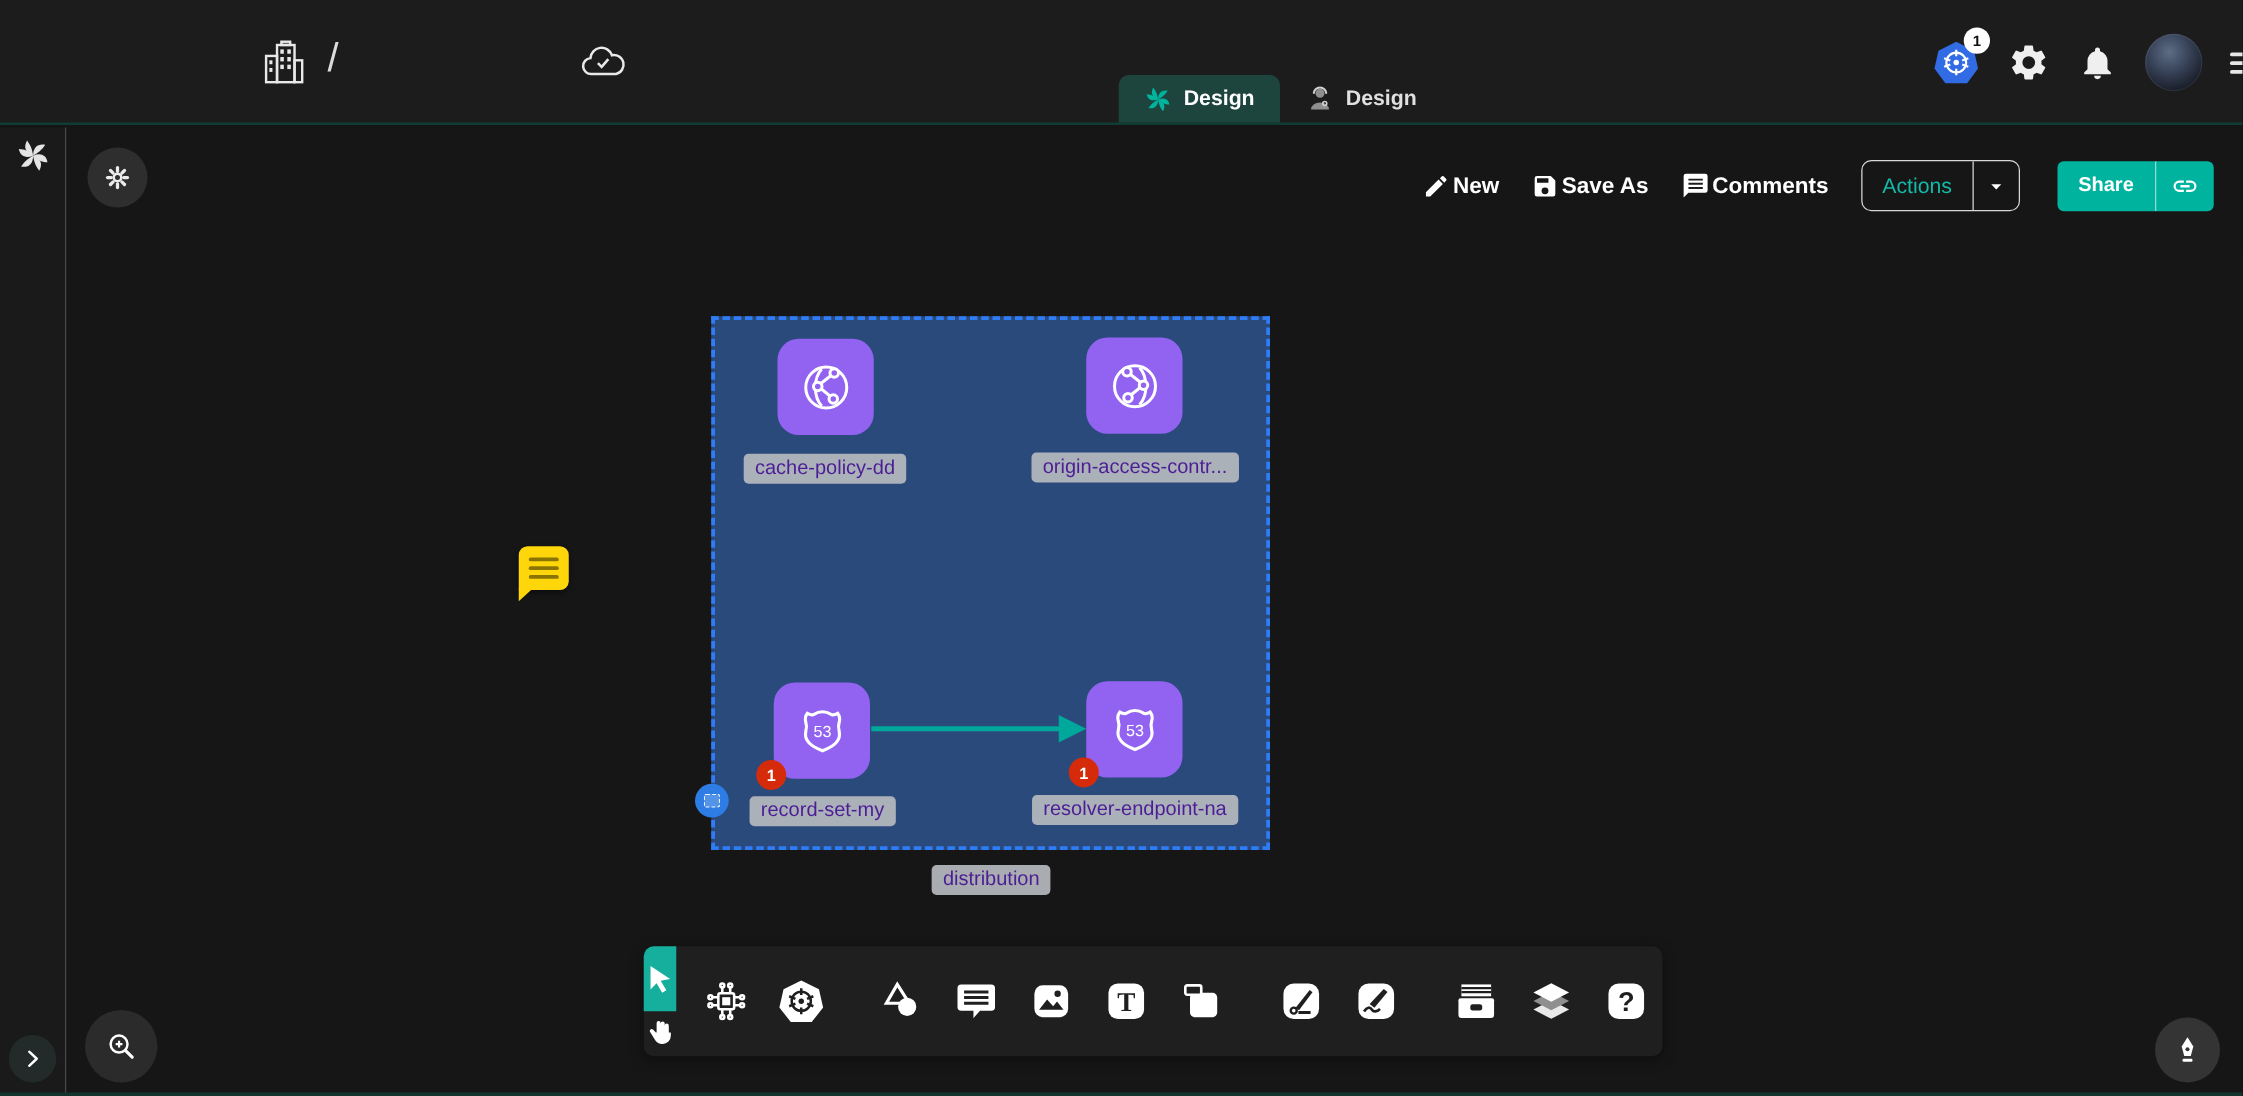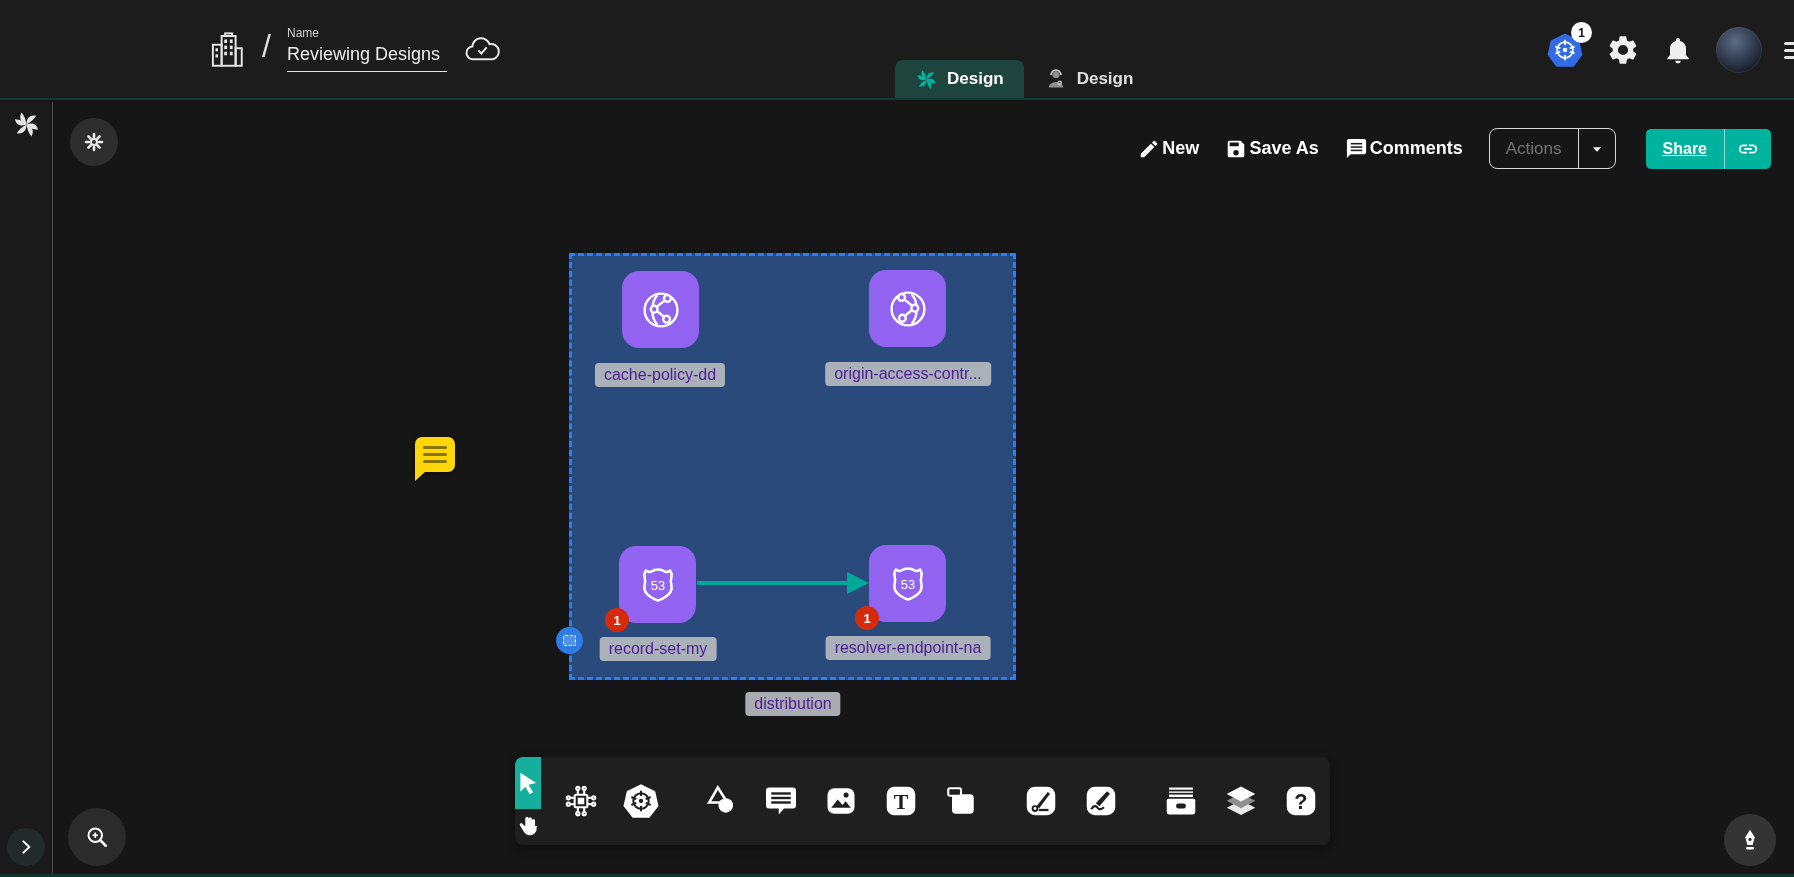--- a/index.html
+++ b/index.html
@@ -72,27 +72,27 @@
   .pen-fab   { left:1724px; top:814px; width:52px; height:52px; background:#343434; z-index:20; }
 
   
   .action-bar {
     position:absolute; top:128px; right:23px; height:41px;
     display:flex; align-items:center; gap:26px; z-index:25;
   }
   .act-item { display:flex; align-items:center; gap:2px; font-size:18px; font-weight:600; color:#fff; cursor:pointer; }
   .actions-btn {
     display:flex; align-items:stretch; border:1px solid #d8d8d8; border-radius:8px;
-    height:41px; color:#737373; cursor:pointer; overflow:hidden;
+    height:41px; color:#14b8a6; cursor:pointer; overflow:hidden;
   }
   .actions-btn .lbl { display:flex; align-items:center; padding:0 16px; font-size:17px; }
   .actions-btn .caret { display:flex; align-items:center; padding:0 10px; border-left:1px solid #d8d8d8; }
   .share-btn {
     display:flex; align-items:stretch; background:#00B39F; border-radius:5px; height:40px;
-    color:#fff; cursor:pointer; overflow:hidden; margin-left:4px;text-decoration:underline;
+    color:#fff; cursor:pointer; overflow:hidden; margin-left:4px;
   }
   .share-btn .lbl { display:flex; align-items:center; padding:0 17px; font-size:16px; font-weight:700; }
   .share-btn .link { display:flex; align-items:center; padding:0 12px; border-left:1px solid rgba(255,255,255,.55); }
 
   
   .comment-marker {
     position:absolute; left:415px; top:437px; width:40px; height:35px;
     background:#FFD60A; border-radius:7px 7px 7px 0;
     display:flex; flex-direction:column; justify-content:center; align-items:center; gap:4px;
     z-index:15; cursor:pointer; box-shadow:0 2px 4px rgba(0,0,0,.45);
@@ -173,24 +173,20 @@
           <rect x="14.2" y="9.5" width="1.6" height="2"></rect>
         <rect x="11" y="13" width="1.6" height="2"></rect>
           <rect x="14.2" y="13" width="1.6" height="2"></rect>
         <rect x="6" y="11" width="1.4" height="1.8"></rect>
           <rect x="6" y="14.5" width="1.4" height="1.8"></rect>
       </g>
     </svg>
   </span>
   <span class="hdr-slash">/</span>
 
-  <div class="name-block">
-    <div class="name-label">Name</div>
-    <input class="name-input" type="text" value="Reviewing Designs" style="">
-  </div>
 
   <span class="hdr-cloud">
     <svg width="40" height="40" viewBox="0 0 24 24" fill="none" stroke="#e8e8e8" stroke-width="1.2">
       <path d="M18.5 17.5H6.8a3.8 3.8 0 0 1-.6-7.6 5.3 5.3 0 0 1 10.3-1.4 4.1 4.1 0 0 1 2 9z"></path>
       <polyline points="9.8,12.3 11.6,14.1 14.8,10.4"></polyline>
     </svg>
   </span>
 
   <div class="tabs">
     <div class="tab active">

